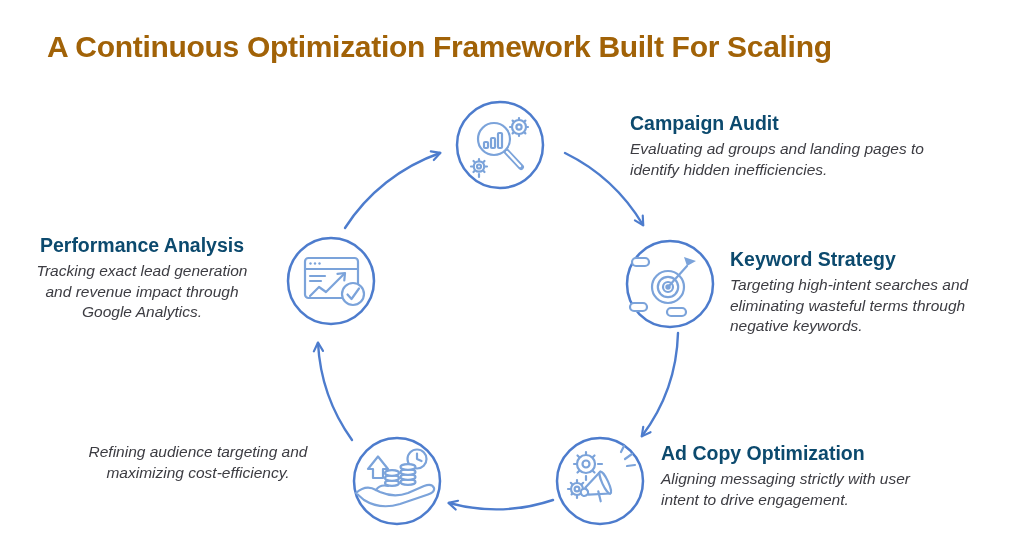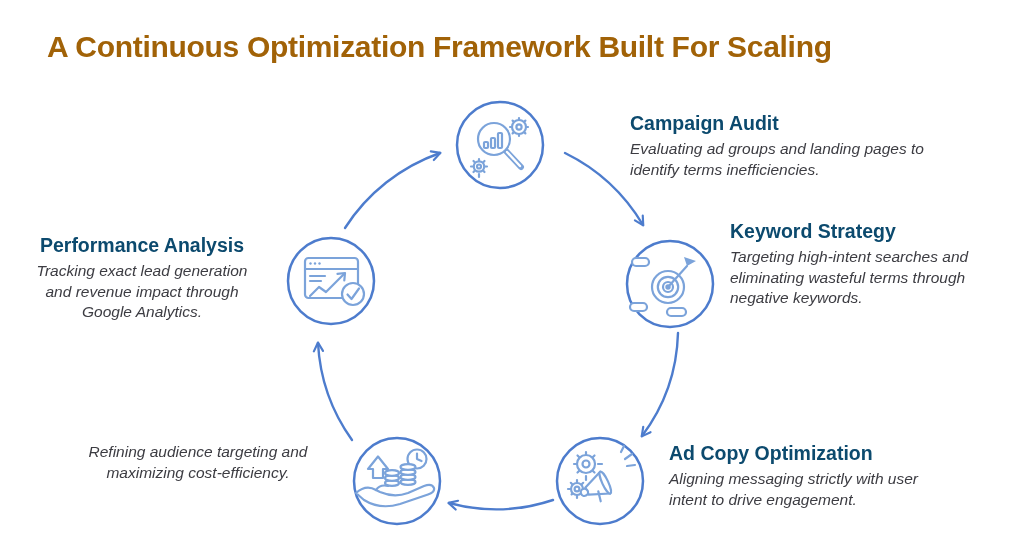--- a/index.html
+++ b/index.html
@@ -10,22 +10,22 @@
   .title{
     position:absolute;left:47px;top:30px;width:930px;
     font-size:30px;font-weight:700;letter-spacing:-0.3px;color:#a16207;
   }
   .diagram-svg{position:absolute;left:0;top:0;width:1024px;height:543px;}
   .node-label{position:absolute;}
   .node-label h3{margin:0 0 4px 0;font-size:19.5px;font-weight:700;color:#0c4a6e;}
   .node-label p{margin:0;font-size:15.5px;font-style:italic;color:#3c3c42;line-height:1.33;}
   .align-right{text-align:center;}
   .lbl-campaign{left:630px;top:112px;width:300px;}
-  .lbl-keyword{left:730px;top:220px;width:285px;}
-  .lbl-adcopy{left:661px;top:442px;width:290px;margin-left:8px;}
+  .lbl-keyword{left:730px;top:248px;width:285px;}
+  .lbl-adcopy{left:661px;top:442px;width:290px;}
   .lbl-bidding{left:68px;top:442px;width:260px;}
   .lbl-performance{left:22px;top:234px;width:240px;}
 </style>
 </head>
 <body>
 
 <div class="canvas">
 
   <div class="title">A Continuous Optimization Framework Built For Scaling</div>
 
@@ -138,21 +138,21 @@
       <line x1="310" y1="281" x2="321" y2="281"></line>
       <polyline points="310,296 319,287 326,292 344,274"></polyline>
       <path d="M345,273 L337.5,273.8 M345,273 L344.3,280.5"></path>
       <circle cx="353" cy="294" r="11" fill="#ffffff"></circle>
       <polyline points="347.5,294.5 351.5,299 359,288.5"></polyline>
     </g>
   </svg>
 
   <div class="node-label lbl-campaign">
     <h3>Campaign Audit</h3>
-    <p>Evaluating ad groups and landing pages to identify terms inefficiencies.</p>
+    <p>Evaluating ad groups and landing pages to identify hidden inefficiencies.</p>
   </div>
 
   <div class="node-label lbl-keyword">
     <h3>Keyword Strategy</h3>
     <p>Targeting high-intent searches and eliminating wasteful terms through negative keywords.</p>
   </div>
 
   <div class="node-label lbl-adcopy">
     <h3>Ad Copy Optimization</h3>
     <p>Aligning messaging strictly with user intent to drive engagement.</p>

